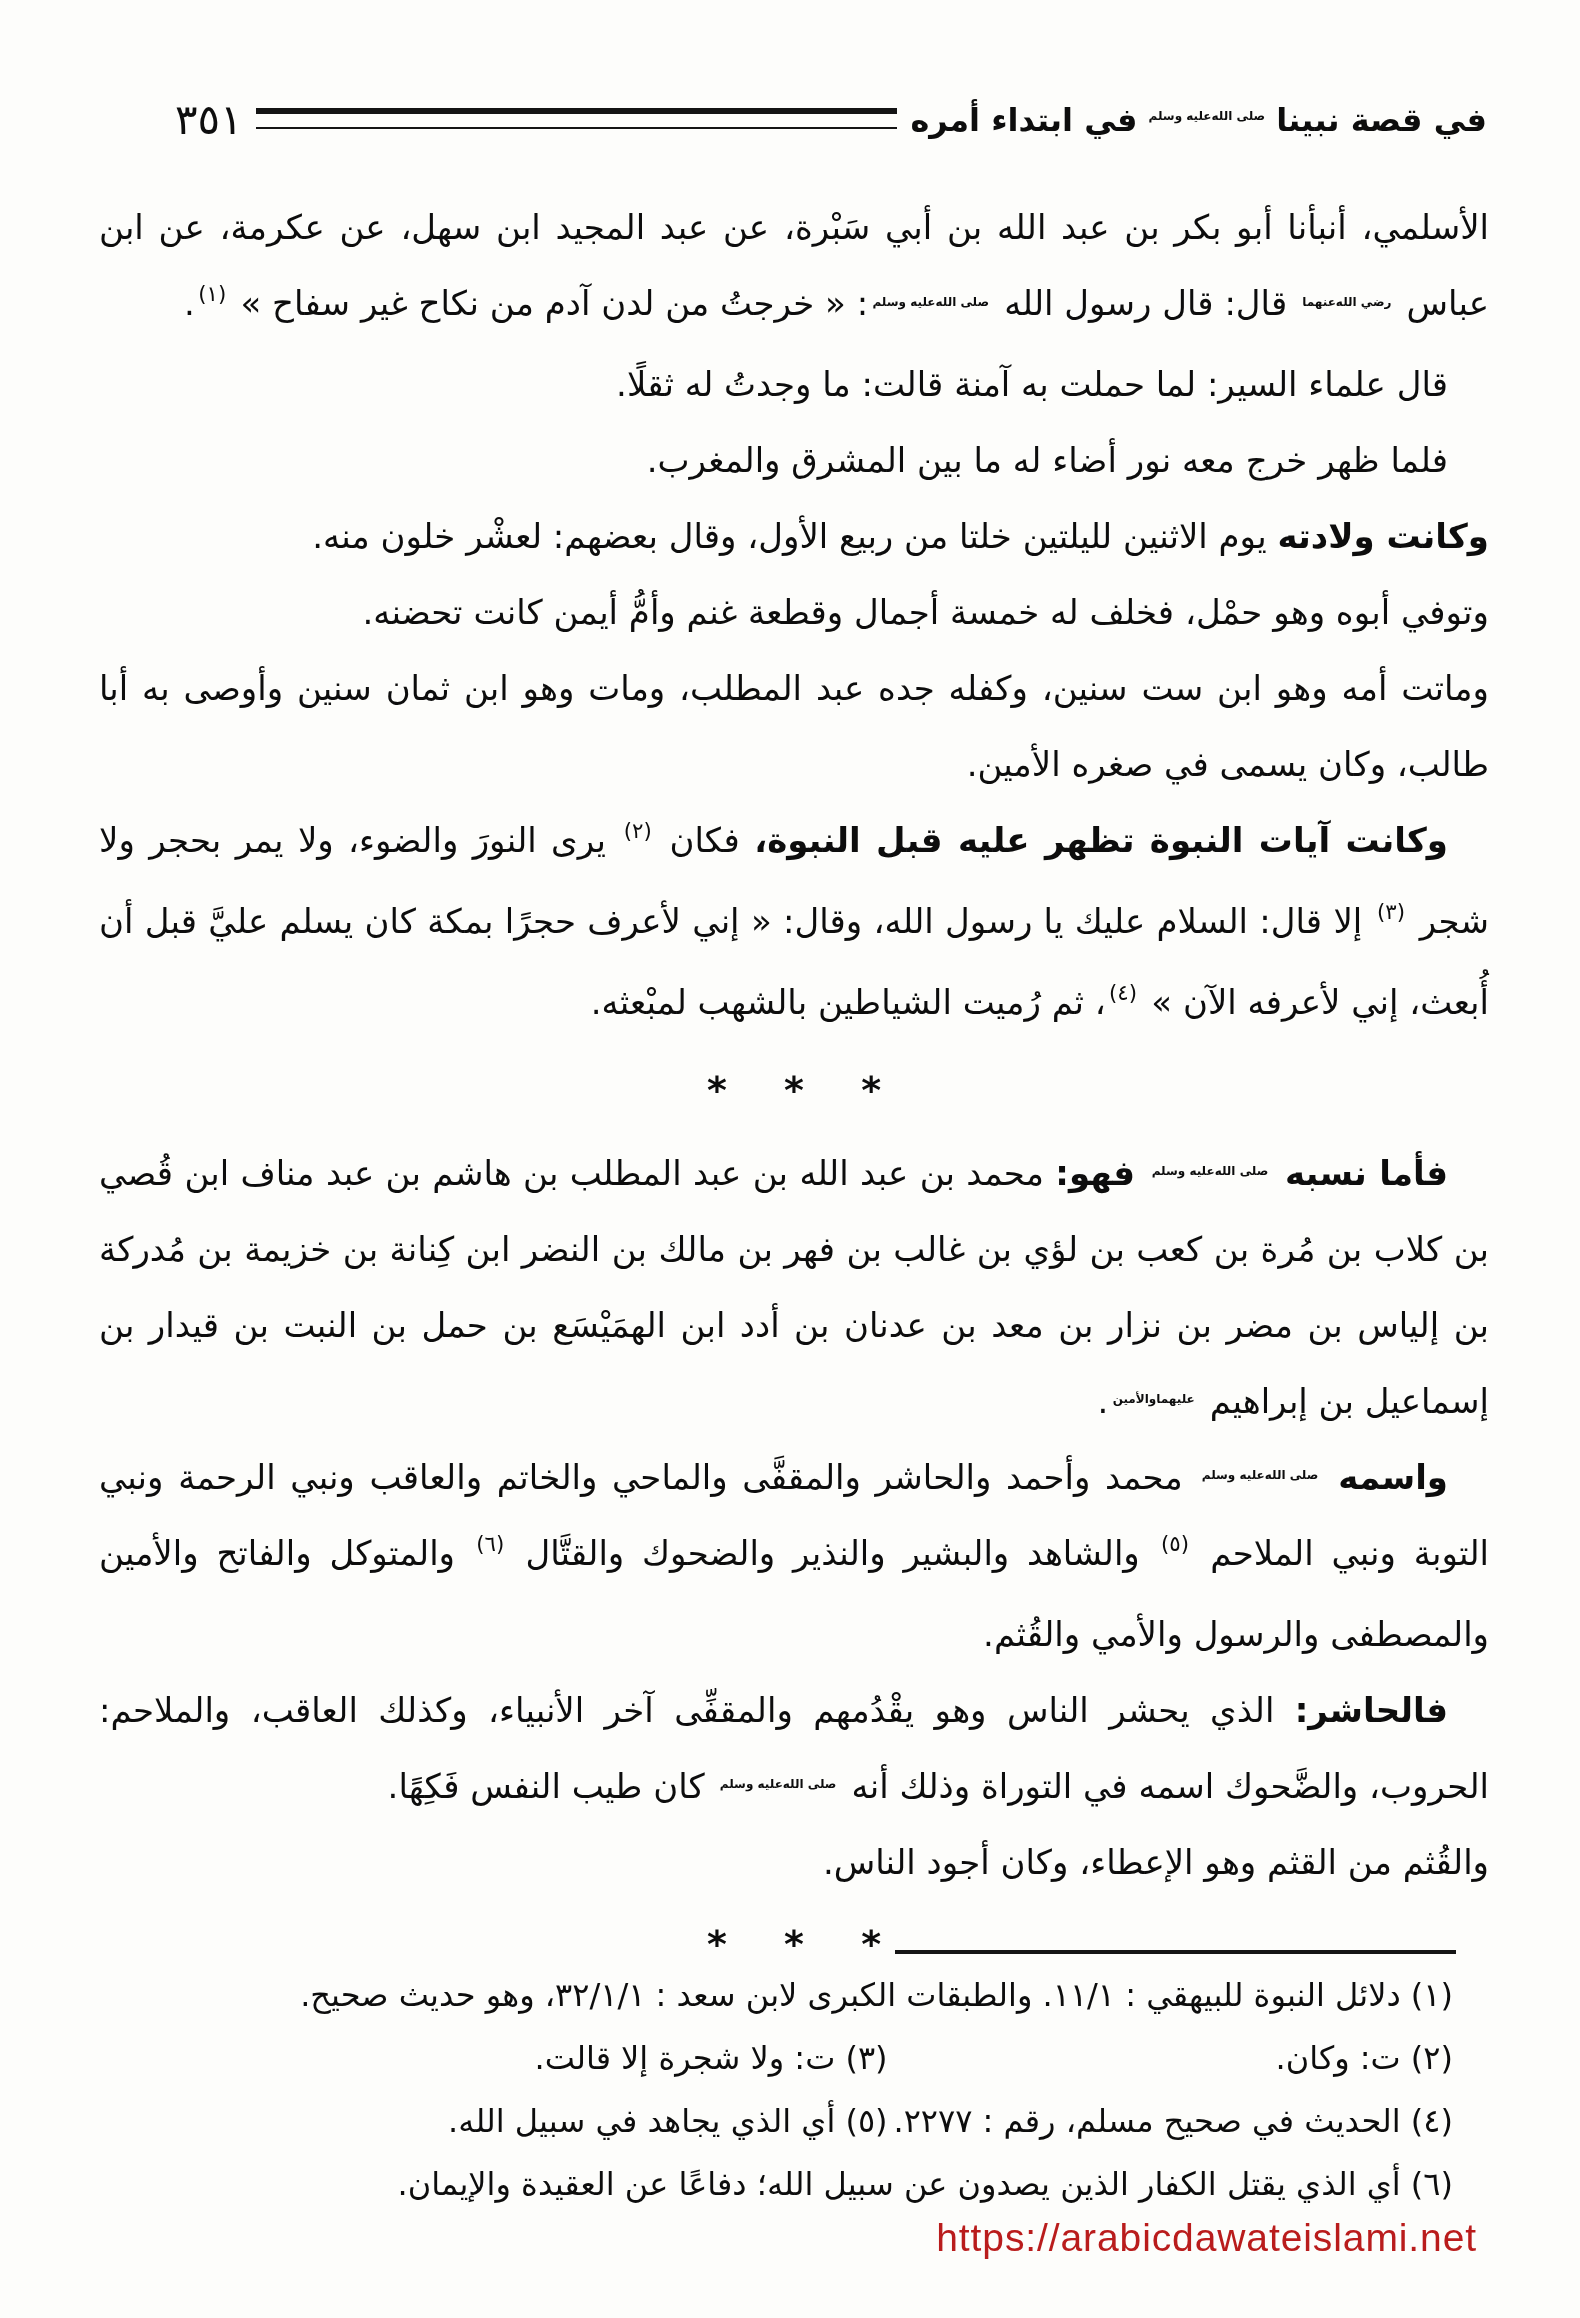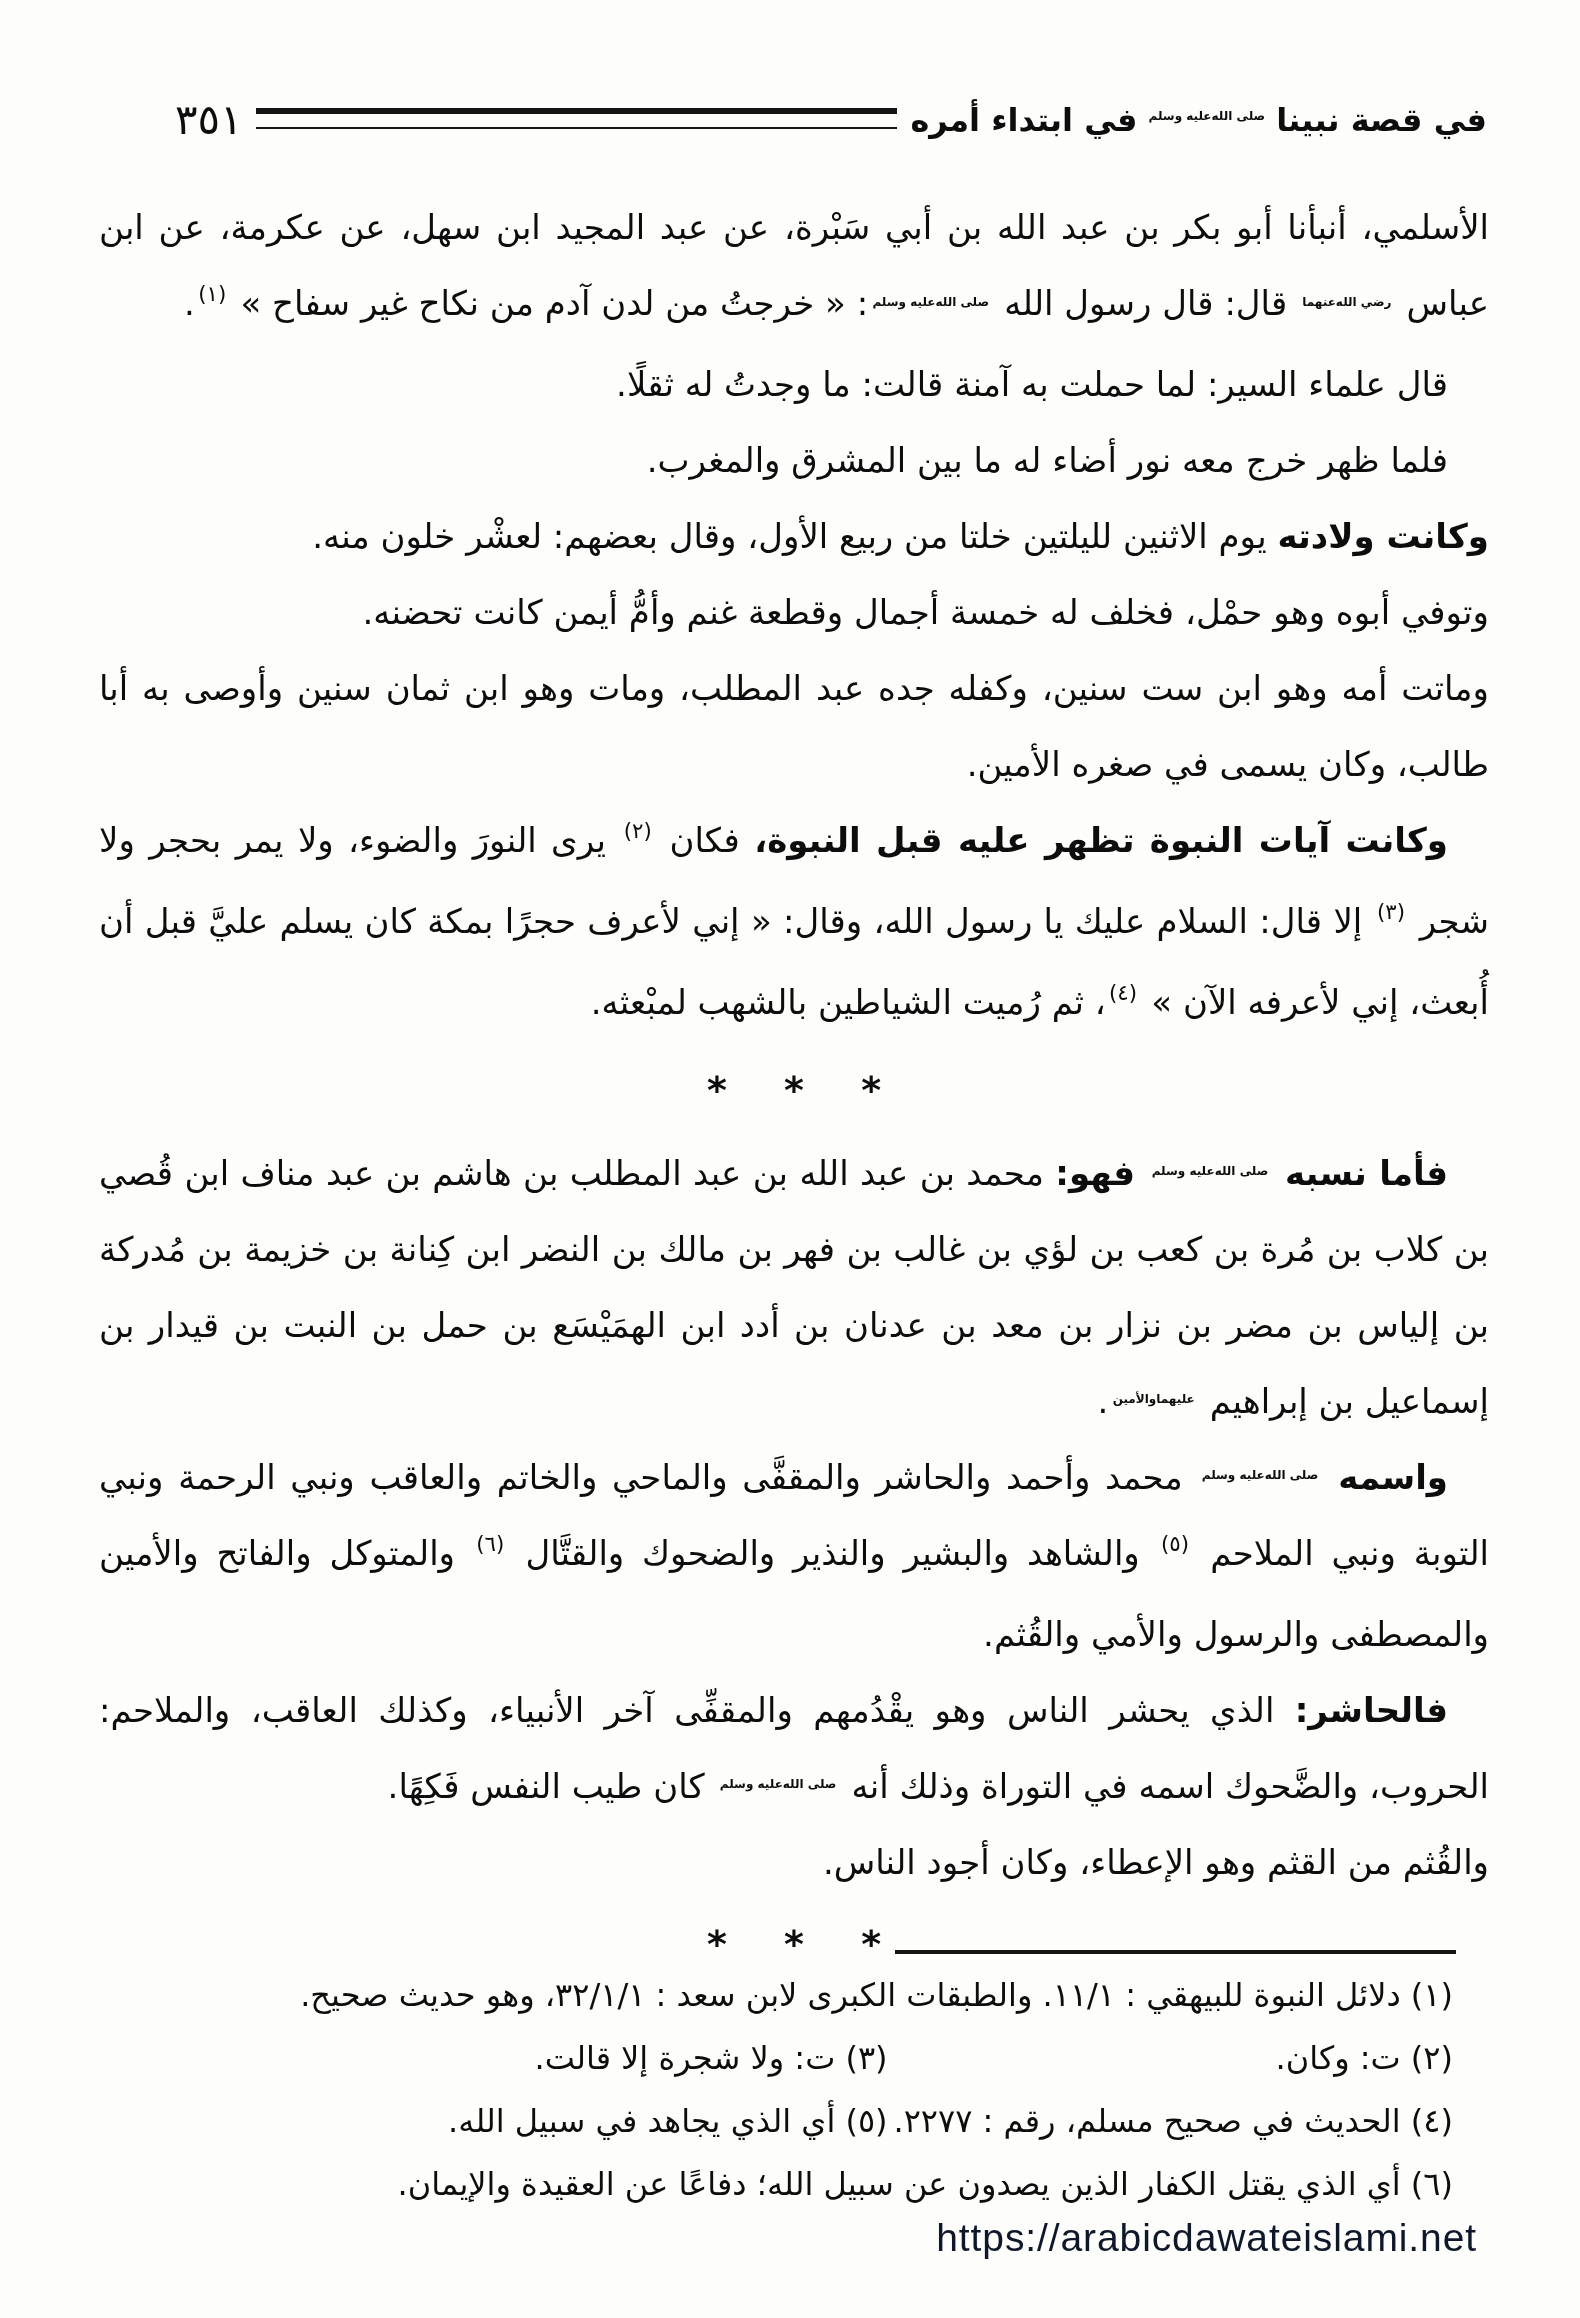--- a/index.html
+++ b/index.html
@@ -32,21 +32,21 @@
   
   .fn-rule{position:absolute;top:1950px;right:125px;width:561px;height:4.3px;background:#151515;}
   .footnotes{position:absolute;top:1964px;right:128px;width:1203px;font-size:32px;}
   .fn-row{line-height:63px;}
   .fn-row.two{display:grid;grid-template-columns:47% 53%;}
   .fn-item{text-align:right;}
 
   
   .watermark{
     position:absolute;top:2216px;right:104px;direction:ltr;
-    font-family:"Liberation Sans", sans-serif;font-size:39px;color:#0f172a;letter-spacing:0.9px;
+    font-family:"Liberation Sans", sans-serif;font-size:39px;color:#b91c1c;letter-spacing:0.9px;
   }
 </style>
 </head>
 <body>
 
 <div class="page">
 
   <div class="header">
     <span class="header-title">
         <span>في قصة نبينا</span>

